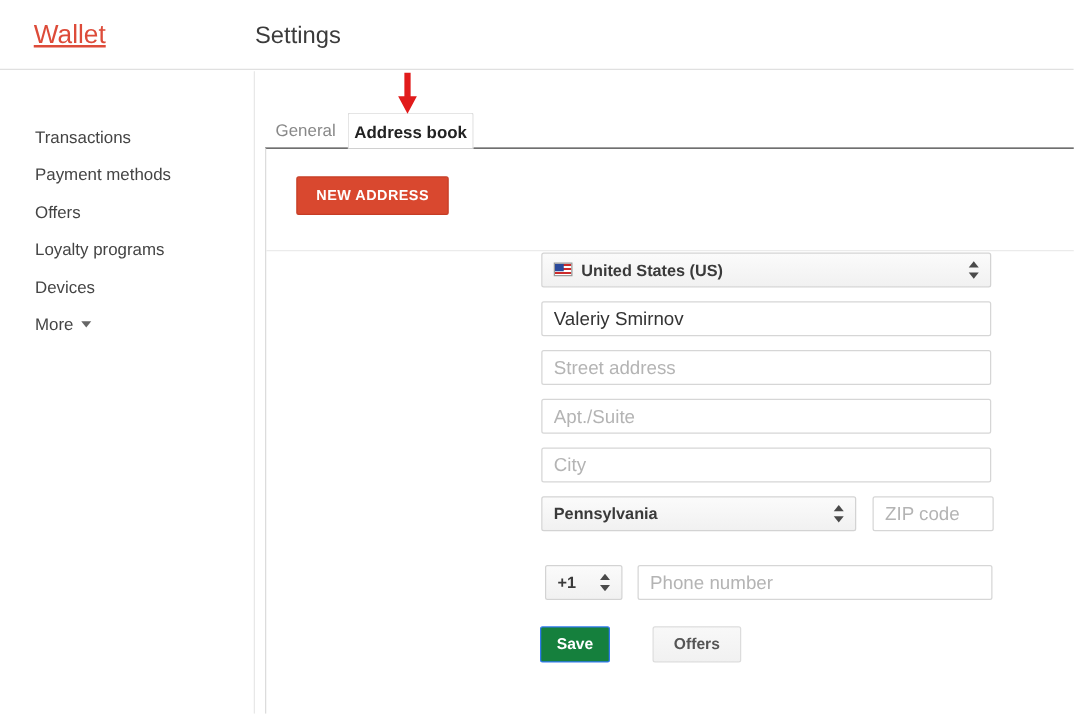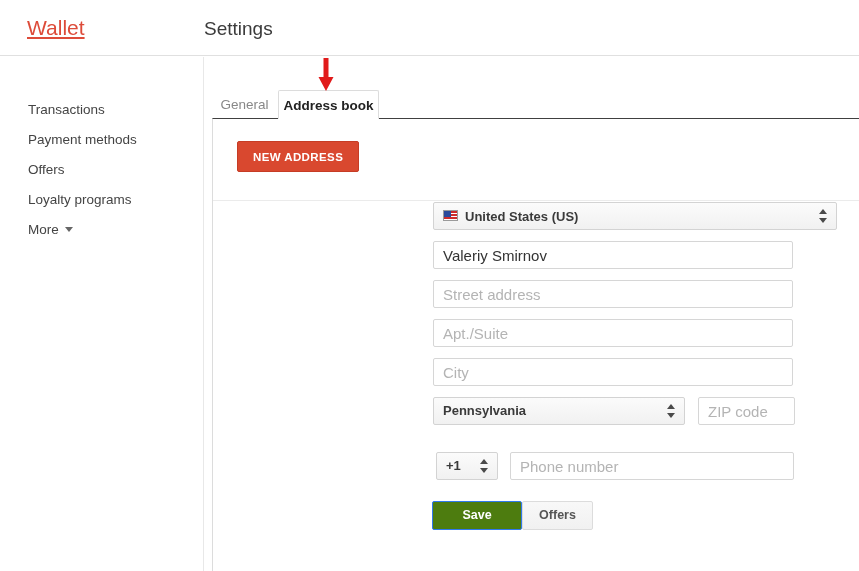--- a/index.html
+++ b/index.html
@@ -231,21 +231,21 @@
   .sel .spin i.dn {
     bottom: 1px;
     border-top: 5px solid #4a4a4a;
   }
 
   
   .country-select {
     position: absolute;
     left: 228px;
     top: 145px;
-    width: 404px;
+    width: 360px;
   }
   .flag {
     display: inline-block;
     width: 15px;
     height: 11px;
     margin-right: 7px;
     vertical-align: middle;
     position: relative;
     top: -1px;
     border: 1px solid #9a9a9a;
@@ -285,22 +285,22 @@
     font-size: 12.5px;
     font-weight: bold;
     border-radius: 2px;
     cursor: pointer;
     font-family: "Liberation Sans", sans-serif;
   }
   .btn-save {
     position: absolute;
     left: 227px;
     top: 444px;
-    width: 90px;
-    background: #4d7c0f;
+    width: 56px;
+    background: #15803d;
     border: 1px solid #3079ed;
     color: #ffffff;
   }
   .btn-cancel {
     position: absolute;
     left: 317px;
     top: 444px;
     width: 71px;
     background: linear-gradient(to bottom, #f8f8f8 0%, #f1f1f1 100%);
     border: 1px solid #dcdcdc;
@@ -338,20 +338,23 @@
     </div>
 
     <div class="nav-item">
       <span>Offers</span>
     </div>
 
     <div class="nav-item">
       <span>Loyalty programs</span>
     </div>
 
+    <div class="nav-item">
+      <span>Devices</span>
+    </div>
 
     <div class="nav-item">
       <span>More</span><span class="caret"></span>
     </div>
 
   </div>
 </div>
 
 <div class="content">
 

